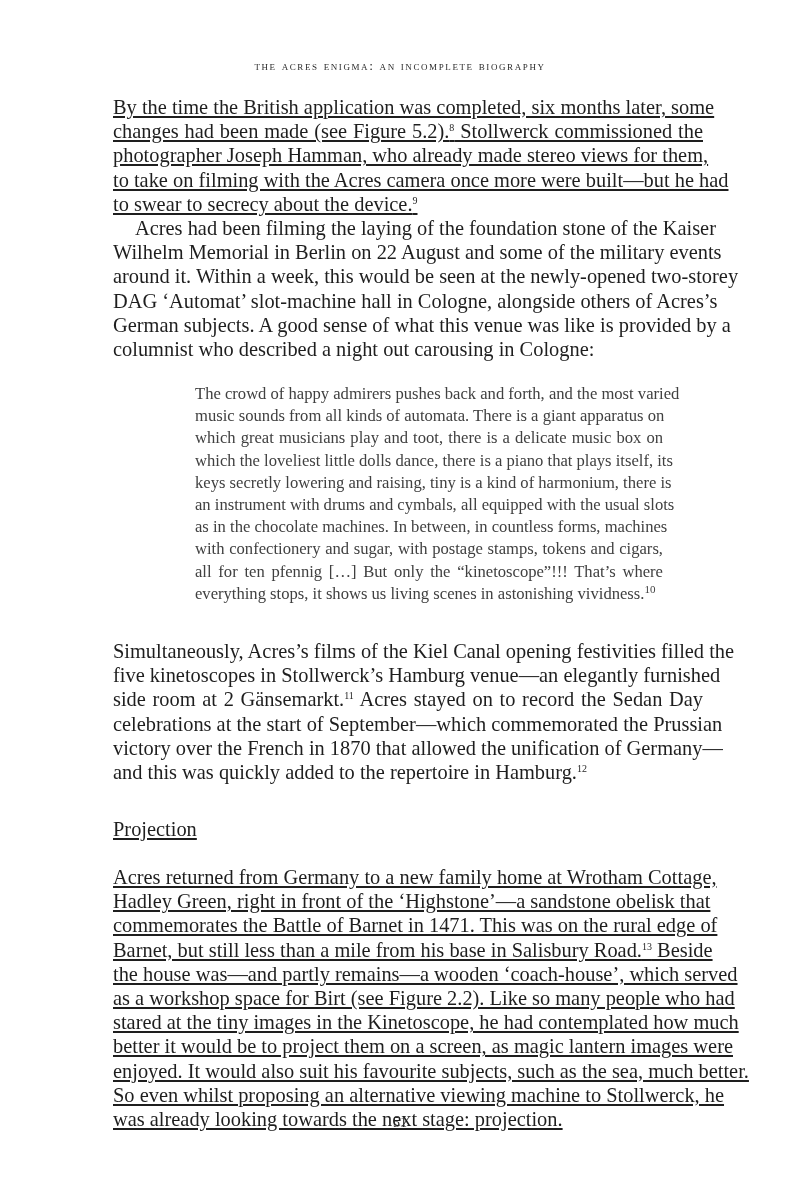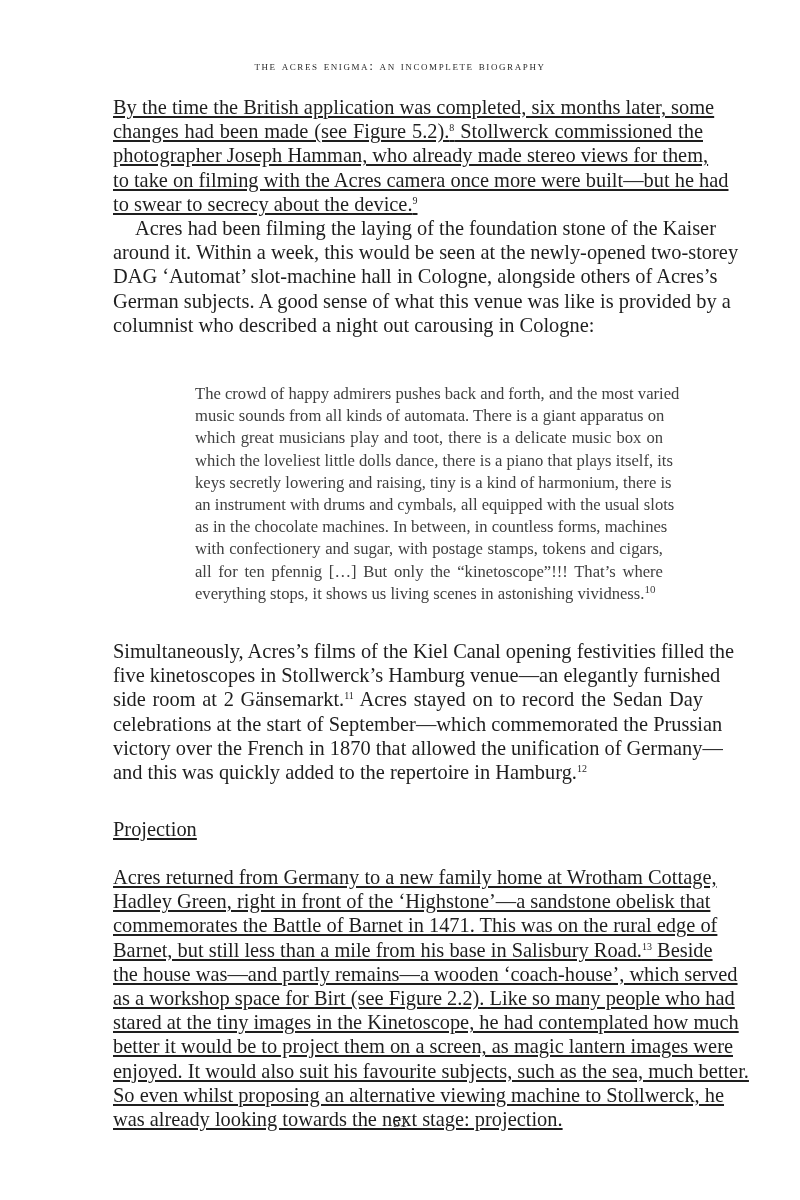--- a/index.html
+++ b/index.html
@@ -102,20 +102,21 @@
 <div class="text-block" style="top:95px;text-decoration:underline;">
   <span class="line">By the time the British application was completed, six months later, some</span>
   <span class="line"><span>changes had been made (see Figure 5.2).</span><sup>8</sup><span> Stollwerck commissioned the</span></span>
   <span class="line">photographer Joseph Hamman, who already made stereo views for them,</span>
   <span class="line">to take on filming with the Acres camera once more were built—but he had</span>
   <span class="line last"><span>to swear to secrecy about the device.</span><sup>9</sup></span>
 </div>
 
 <div class="text-block" style="top:216px;">
   <span class="line indent">Acres had been filming the laying of the foundation stone of the Kaiser</span>
+  <span class="line">Wilhelm Memorial in Berlin on 22 August and some of the military events</span>
   <span class="line">around it. Within a week, this would be seen at the newly-opened two-storey</span>
   <span class="line">DAG ‘Automat’ slot-machine hall in Cologne, alongside others of Acres’s</span>
   <span class="line">German subjects. A good sense of what this venue was like is provided by a</span>
   <span class="line last">columnist who described a night out carousing in Cologne:</span>
 </div>
 
 <div class="quote-block" style="top:383px;">
   <span class="qline">The crowd of happy admirers pushes back and forth, and the most varied</span>
   <span class="qline">music sounds from all kinds of automata. There is a giant apparatus on</span>
   <span class="qline">which great musicians play and toot, there is a delicate music box on</span>

